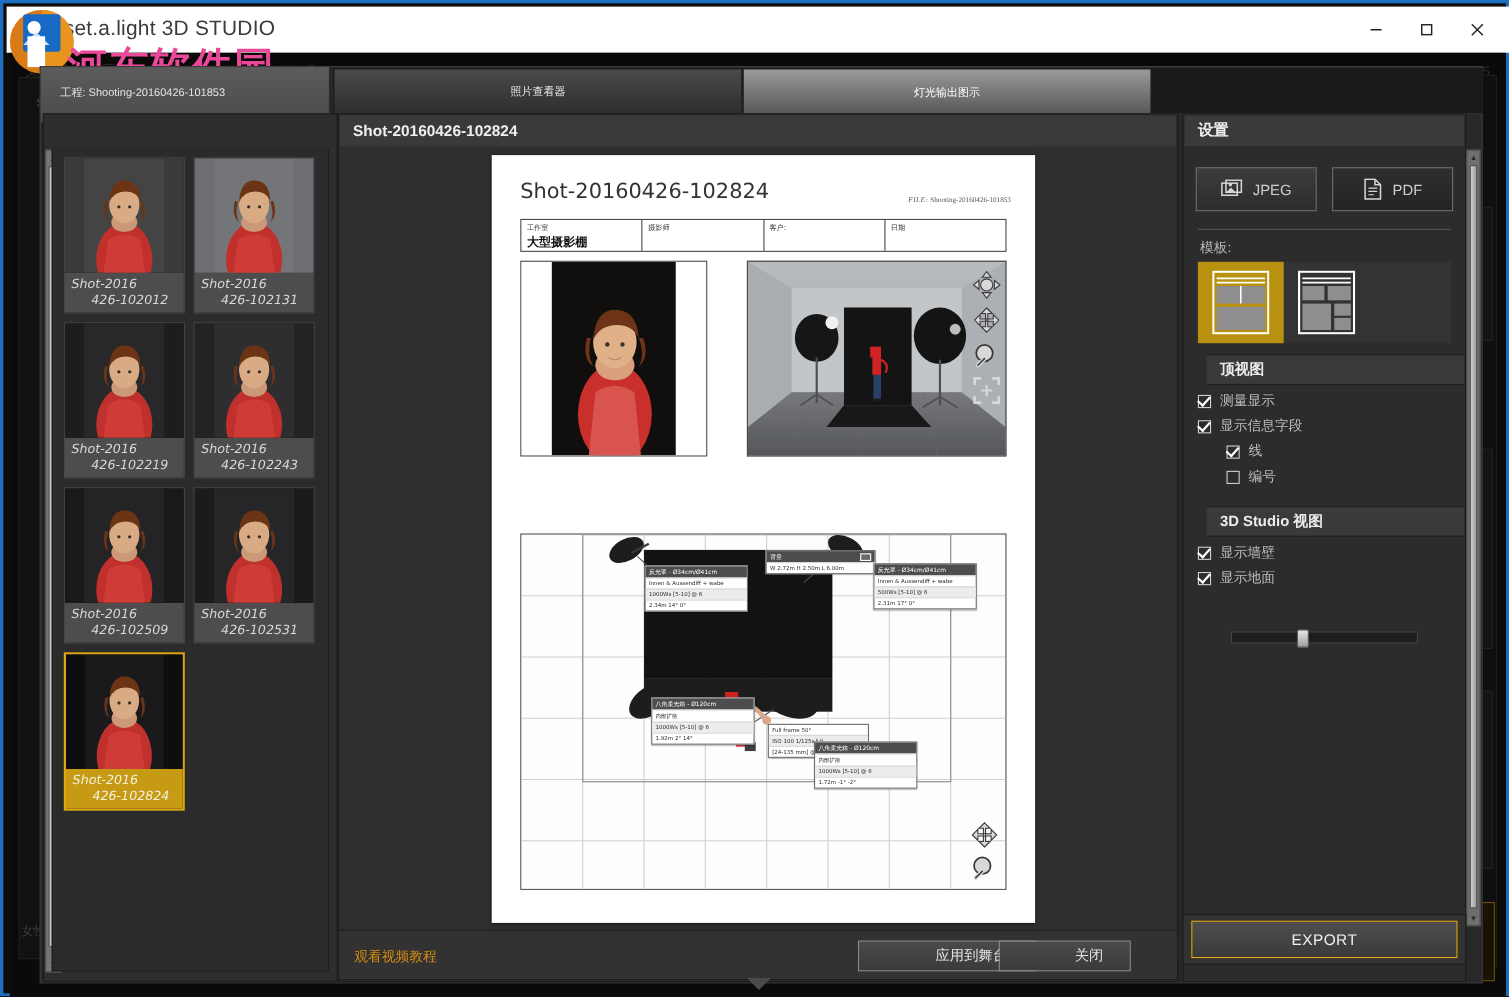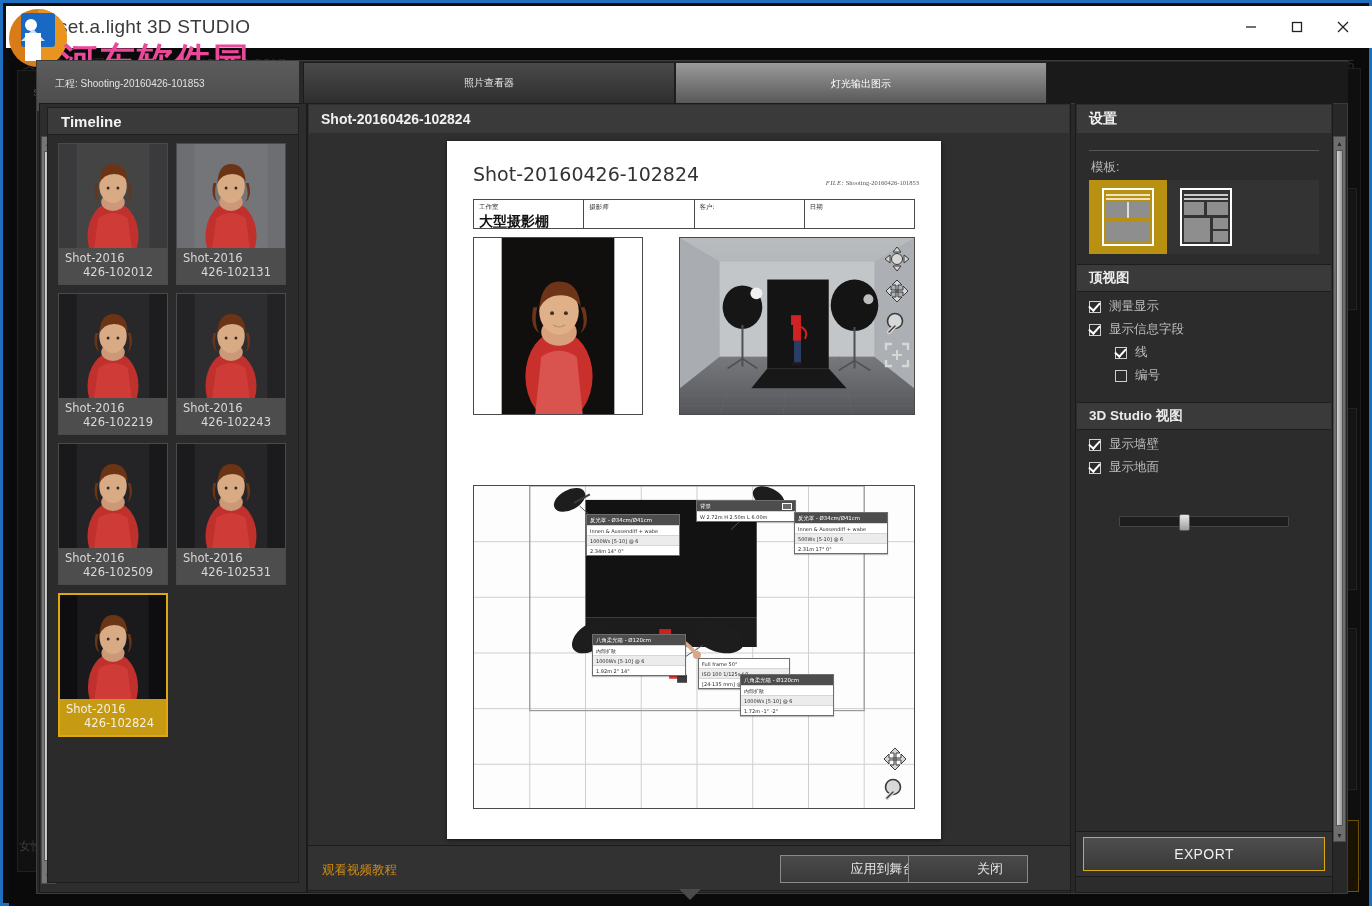--- a/index.html
+++ b/index.html
@@ -50,21 +50,21 @@
   .tabs-fill{flex:1;background:#1a1a1a;border-bottom:1px solid #3a3a3a;}
 
   
   .left-col{position:absolute;left:36px;top:100px;width:268px;height:790px;background:#2d2d2d;border:1px solid #1b1b1b;box-sizing:border-box;}
   .tl-header{position:absolute;left:44px;top:104px;width:252px;height:28px;background:#3a3a3a;border:1px solid #1e1e1e;box-sizing:border-box;display:flex;align-items:center;}
   .tl-header span{margin-left:13px;font-size:15px;font-weight:bold;color:#f2f2f2;}
   .tl-body{position:absolute;left:44px;top:132px;width:252px;height:748px;background:#2b2b2b;border:1px solid #1e1e1e;border-top:none;box-sizing:border-box;overflow:hidden;}
   .tl-scroll{position:absolute;left:38px;top:133px;width:15px;height:748px;background:#767676;border:1px solid #4b4b4b;box-sizing:border-box;}
   .tl-scroll .arrow{width:100%;height:13px;display:flex;align-items:center;justify-content:center;font-size:8px;color:#2a2a2a;}
   .tl-scroll .thumb{position:absolute;left:2px;top:14px;width:9px;height:710px;background:linear-gradient(90deg,#cfcfcf,#9a9a9a);border:1px solid #555;box-sizing:border-box;}
-  .tl-grid{padding:8px 0 0 10px;display:flex;flex-wrap:wrap;gap:8px 8px;}
+  .tl-grid{padding:8px 0 0 10px;display:flex;flex-wrap:wrap;gap:8px 8px;font-style:italic;}
   .shot{width:110px;background:#1f1f1f;border:1px solid #4a4a4a;box-sizing:border-box;cursor:pointer;}
   .shot.sel{border:2px solid #e0a80e;}
   .shot .img{height:104px;position:relative;overflow:hidden;background:#1a1a1a;}
   .shot .cap{background:#4d4d4d;padding:3px 6px 5px 6px;font-size:11.5px;color:#d8d8d8;line-height:14px;font-family:"DejaVu Sans",sans-serif;}
   .shot .cap .l2{padding-left:18px;}
   .shot.sel .cap{background:#c69a12;color:#f4f0e2;}
 
   
   .fig{position:absolute;left:0;top:0;width:100%;height:100%;}
 
@@ -74,21 +74,21 @@
   .doc-title span{margin-left:12px;font-size:14px;font-weight:bold;color:#f0f0f0;}
   .paper{position:absolute;left:444px;top:138px;width:494px;height:698px;background:#fff;box-shadow:0 1px 4px rgba(0,0,0,.6);}
   .paper-inner{position:relative;width:100%;height:100%;}
   .pg-title{position:absolute;left:26px;top:22px;font-size:19px;color:#333;font-family:"DejaVu Sans",sans-serif;}
   .pg-file{position:absolute;right:22px;top:38px;font-size:6.5px;color:#555;font-family:"Liberation Serif",serif;}
   .pg-file i{font-style:italic;letter-spacing:.5px;}
   .meta-tbl{position:absolute;left:26px;top:58px;width:442px;height:30px;display:flex;border:1px solid #4a4a4a;box-sizing:border-box;}
   .meta-cell{flex:1;border-right:1px solid #4a4a4a;padding:3px 5px;box-sizing:border-box;}
   .meta-cell:last-child{border-right:none;}
   .meta-k{font-size:6.5px;color:#333;font-family:"DejaVu Sans",sans-serif;}
-  .meta-v{font-size:14px;font-weight:bold;color:#111;margin-top:1px;font-family:"DejaVu Sans",sans-serif;}
+  .meta-v{font-size:11px;font-weight:bold;color:#111;margin-top:1px;font-family:"DejaVu Sans",sans-serif;}
   .shots-row{position:absolute;left:26px;top:92px;width:442px;height:88px;}
   .ph-left{position:absolute;left:0;top:0;width:170px;height:178px;background:#fff;border:1px solid #4a4a4a;box-sizing:border-box;overflow:hidden;}
   .ph-right{position:absolute;left:206px;top:0;width:236px;height:178px;background:#8e9194;border:1px solid #4a4a4a;box-sizing:border-box;overflow:hidden;}
   .nav-icons{position:absolute;right:4px;top:8px;display:flex;flex-direction:column;gap:6px;align-items:center;}
   .note-box{position:absolute;left:26px;top:284px;width:442px;height:56px;background:#efefef;}
   .note-box .ph{padding:6px 8px;font-size:8.5px;color:#8d8d8d;font-style:italic;font-family:"Liberation Serif",serif;}
   .topview{position:absolute;left:26px;top:344px;width:442px;height:324px;background:#fff;border:1px solid #4a4a4a;box-sizing:border-box;overflow:hidden;}
   .tv-nav{position:absolute;right:6px;bottom:6px;display:flex;flex-direction:column;gap:4px;align-items:center;}
 
   
@@ -105,21 +105,21 @@
   .set-head span{margin-left:12px;font-size:14px;font-weight:bold;color:#f0f0f0;}
   .set-body{position:absolute;left:1074px;top:131px;width:254px;background:#2c2c2c;}
   .exp-btns{display:flex;gap:14px;justify-content:center;padding:18px 0 0 0;}
   .exp-btn{width:108px;height:38px;background:linear-gradient(#3d3d3d,#2c2c2c);border:1px solid #6e6e6e;display:flex;align-items:center;justify-content:center;gap:9px;color:#cfcfcf;font-size:13.5px;cursor:pointer;}
   .exp-btn.dark{background:linear-gradient(#2f2f2f,#232323);}
   .divider{margin:16px 12px 0 12px;border-top:1px solid #565656;}
   .tpl-label{padding:8px 0 4px 14px;font-size:12.5px;color:#b9b9b9;}
   .tpl-row{margin:0 12px;height:74px;background:#333;display:flex;align-items:center;}
   .tpl{width:78px;height:74px;display:flex;align-items:center;justify-content:center;cursor:pointer;}
   .tpl.sel{background:#b89111;}
-  .sec-head{margin-top:10px;height:26px;background:#3a3a3a;display:flex;align-items:center;border-top:1px solid #1d1d1d;border-bottom:1px solid #1d1d1d;}
+  .sec-head{margin-top:10px;height:26px;background:#3a3a3a;display:flex;align-items:center;border-top:1px solid #1d1d1d;border-bottom:1px solid #1d1d1d;margin-left:20px;}
   .sec-head span{margin-left:12px;font-size:13.5px;font-weight:bold;color:#ececec;}
   .chk-row{display:flex;align-items:center;gap:8px;padding:6px 0 0 12px;font-size:12.5px;color:#bdbdbd;cursor:pointer;}
   .chk-row.indent{padding-left:38px;}
   .cbox{width:12px;height:12px;border:1px solid #cfcfcf;background:transparent;position:relative;box-sizing:border-box;}
   .cbox.on::after{content:"";position:absolute;left:1px;top:-2px;width:5px;height:9px;border:solid #fff;border-width:0 2px 2px 0;transform:rotate(42deg);}
   .slider-wrap{padding:36px 0 0 0;display:flex;justify-content:center;}
   .slider{position:relative;width:168px;height:9px;background:#1d1d1d;border:1px solid #454545;border-radius:1px;}
   .slider .knob{position:absolute;left:62px;top:-3px;width:9px;height:15px;background:linear-gradient(#e8e8e8,#9d9d9d);border:1px solid #5a5a5a;border-radius:2px;}
   .set-scroll{position:absolute;left:1330px;top:133px;width:13px;height:706px;background:#6e6e6e;border:1px solid #4b4b4b;box-sizing:border-box;}
   .set-scroll .arrow{width:100%;height:12px;display:flex;align-items:center;justify-content:center;font-size:7px;color:#2a2a2a;}
@@ -206,23 +206,20 @@
       <div class="tab inactive">
         <span>照片查看器</span>
       </div>
       <div class="tab active">
         <span>灯光输出图示</span>
       </div>
       <div class="tabs-fill"></div>
     </div>
 
     <div class="left-col"></div>
-    <div class="tl-header">
-      <span>Timeline</span>
-    </div>
     <div class="tl-scroll">
       <div class="arrow">▲</div>
       <div class="thumb"></div>
       <div class="arrow" style="position:absolute;bottom:0;left:0;">▼</div>
     </div>
     <div class="tl-body">
       <div class="tl-grid" id="shot-grid">
           <div class="shot">
             <div class="img" style="background:#3a3a3c">
               <svg class="fig" viewBox="0 0 110 104" preserveAspectRatio="none">
@@ -612,20 +609,43 @@
           </div>
         </div>
       </div>
     </div>
 
     <div class="set-col"></div>
     <div class="set-head">
       <span>设置</span>
     </div>
     <div class="set-body">
+      <div class="exp-btns">
+        <div class="exp-btn">
+          <svg width="20" height="18" viewBox="0 0 20 18">
+            <rect x="0.8" y="3.5" width="14" height="11" fill="none" stroke="#d6d6d6" stroke-width="1.4"></rect>
+            <rect x="4.5" y="0.8" width="14" height="11" fill="none" stroke="#d6d6d6" stroke-width="1.4"></rect>
+            <circle cx="8.5" cy="5" r="1.6" fill="#d6d6d6"></circle>
+            <path d="M5 11.5 L9 7.5 L13 11.5 Z" fill="#d6d6d6"></path>
+          </svg>
+          <span>JPEG</span>
+        </div>
+        <div class="exp-btn dark">
+          <svg width="18" height="20" viewBox="0 0 18 20">
+            <path d="M2 1 H11 L16 6 V19 H2 Z" fill="none" stroke="#d6d6d6" stroke-width="1.4"></path>
+            <path d="M11 1 V6 H16" fill="none" stroke="#d6d6d6" stroke-width="1.4"></path>
+            <g stroke="#d6d6d6" stroke-width="1">
+                <line x1="5" y1="9" x2="13" y2="9"></line>
+                <line x1="5" y1="12" x2="13" y2="12"></line>
+                <line x1="5" y1="15" x2="10" y2="15"></line>
+              </g>
+          </svg>
+          <span>PDF</span>
+        </div>
+      </div>
 
       <div class="divider"></div>
       <div class="tpl-label">模板:</div>
       <div class="tpl-row">
         <div class="tpl sel">
           <svg width="52" height="58" viewBox="0 0 52 58">
             <rect x="1" y="1" width="50" height="56" fill="none" stroke="#fff" stroke-width="2"></rect>
             <line x1="4" y1="7" x2="48" y2="7" stroke="#fff" stroke-width="1.6"></line>
             <line x1="4" y1="11" x2="48" y2="11" stroke="#fff" stroke-width="1.6"></line>
             <rect x="4" y="14" width="44" height="16" fill="#8e8e8e"></rect>

